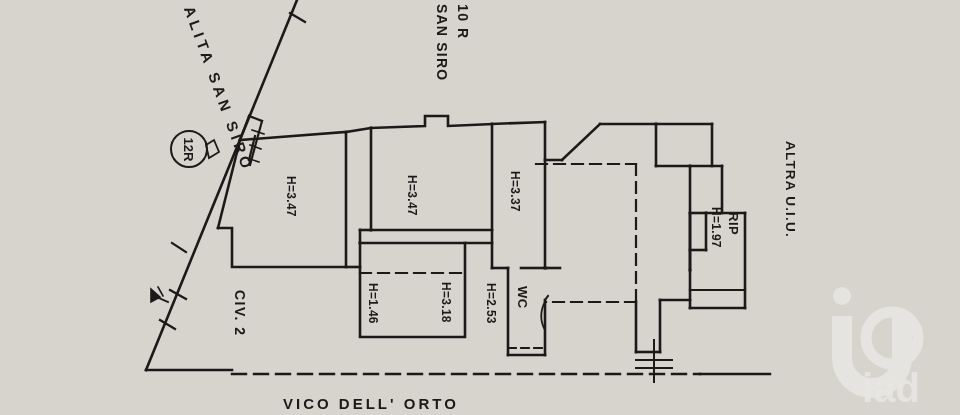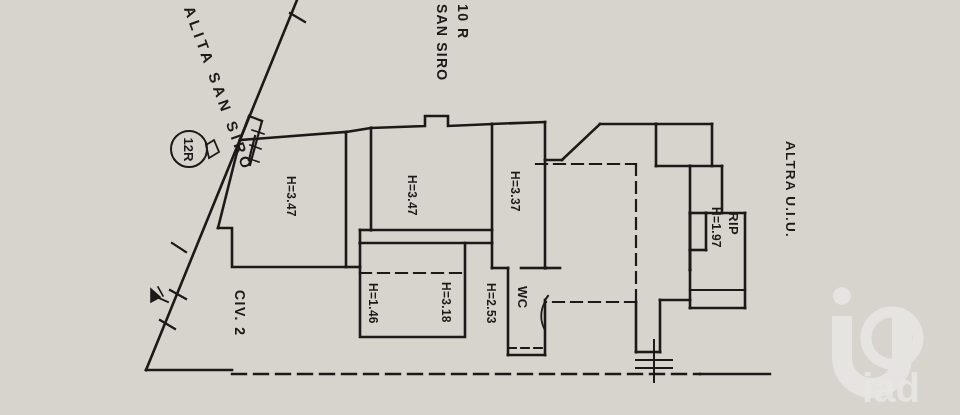--- a/index.html
+++ b/index.html
@@ -210,20 +210,21 @@
   <div class="lbl h-label rot-cw" style="left:497px; top:283px;">H=2.53</div>
 
   <div class="lbl room-label rot-cw" style="left:529px; top:286px;">WC</div>
 
   <div class="lbl room-label rot-cw" style="left:740px; top:212px;">RIP</div>
 
   <div class="lbl h-label rot-cw" style="left:722px; top:207px;">H=1.97</div>
 
   <div class="lbl altra-label rot-cw" style="left:797px; top:141px;">ALTRA U.I.U.</div>
 
+  <div class="lbl street-name" style="left:283px; top:396px; font-size:15px; letter-spacing:3px;">VICO  DELL'  ORTO</div>
 
   <svg id="watermark" viewBox="0 0 130 135">
     <g fill="#ffffff" opacity="0.85">
       <circle cx="16" cy="16" r="9"></circle>
       <path d="M 6 36 L 26 36 L 26 78 A 20 20 0 0 0 66 78 L 66 36 L 86 36 L 86 78 A 40 40 0 0 1 6 78 Z"></path>
       <circle cx="66" cy="58" r="26" fill="none" stroke="#ffffff" stroke-width="11"></circle>
     </g>
     <text x="65" y="122" fill="#ffffff" opacity="0.9" font-family="Liberation Sans, sans-serif" font-size="40" font-weight="bold" text-anchor="middle">iad</text>
   </svg>
 

